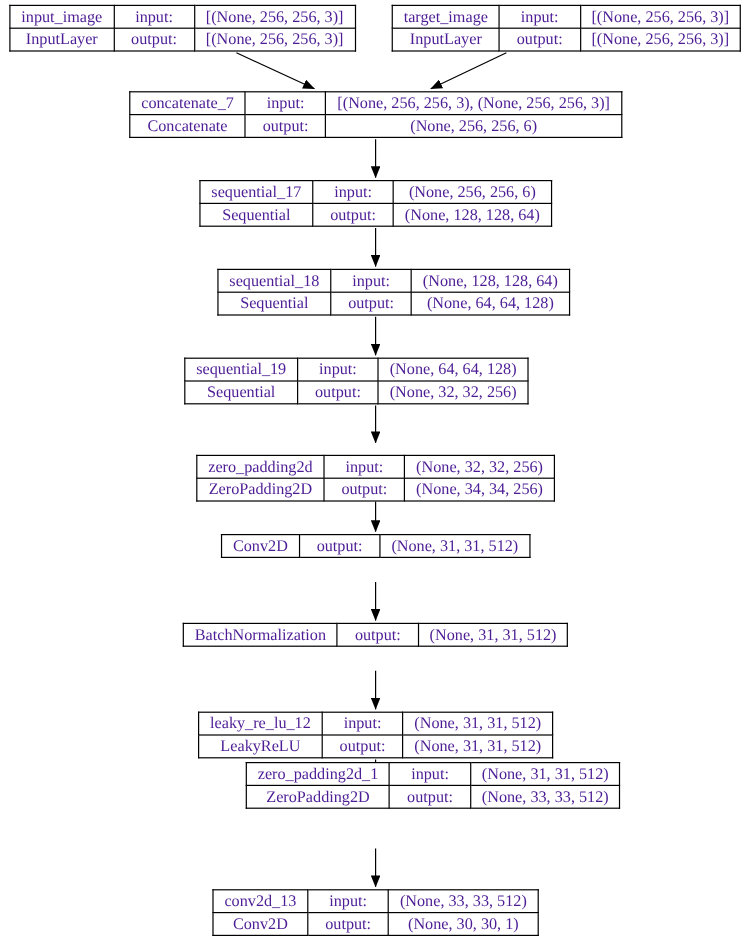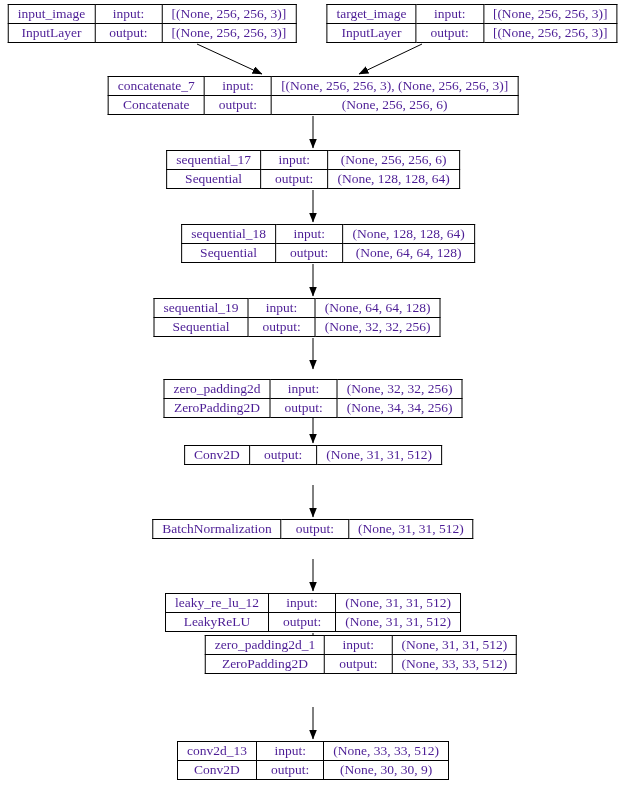--- a/index.html
+++ b/index.html
@@ -223,18 +223,18 @@
   <table class="node" style="left:313px; top:741px;">
     <tbody>
       <tr>
         <td>conv2d_13</td>
         <td class="c-io">input:</td>
         <td>(None, 33, 33, 512)</td>
       </tr>
       <tr>
         <td>Conv2D</td>
         <td class="c-io">output:</td>
-        <td>(None, 30, 30, 9)</td>
+        <td>(None, 30, 30, 1)</td>
       </tr>
     </tbody>
   </table>
 
 </div>
 
 </body></html>

